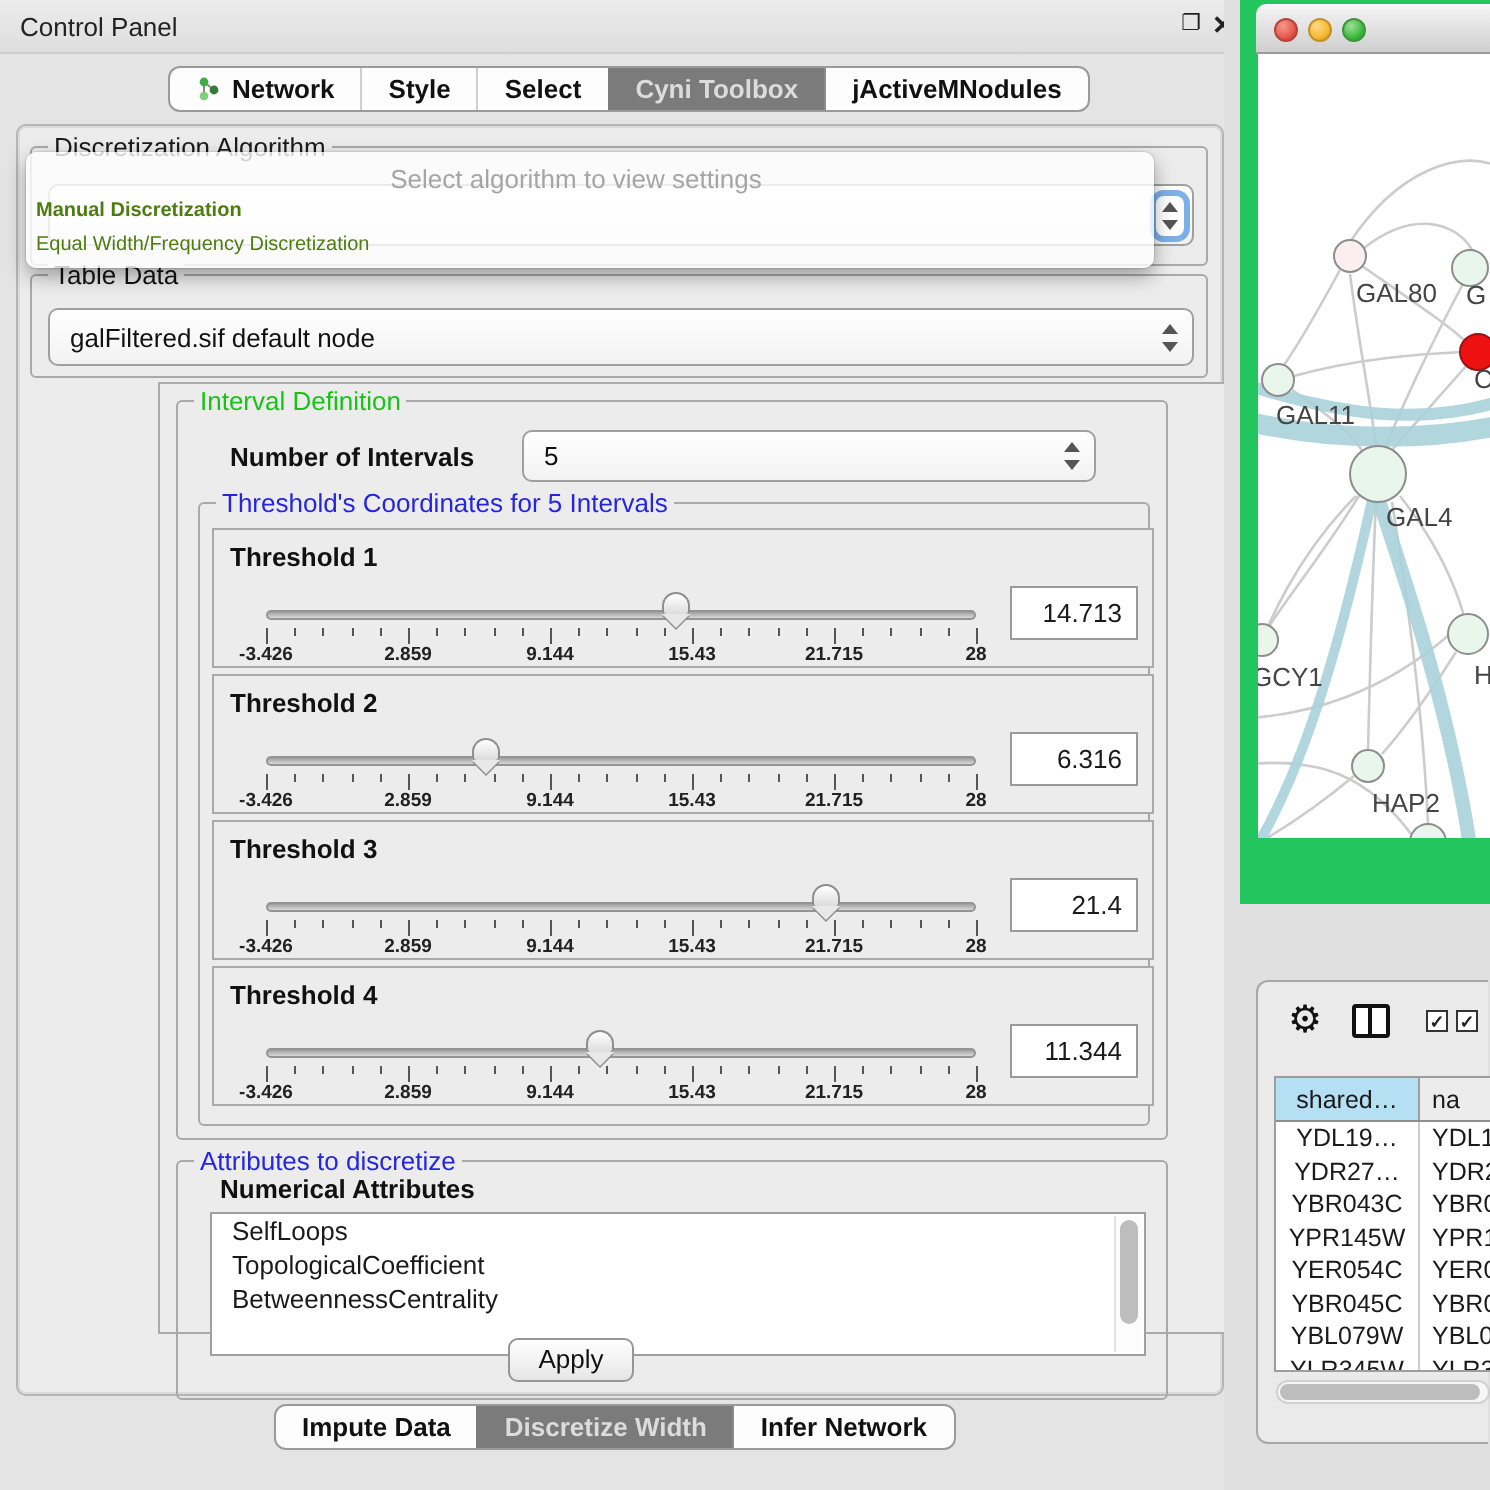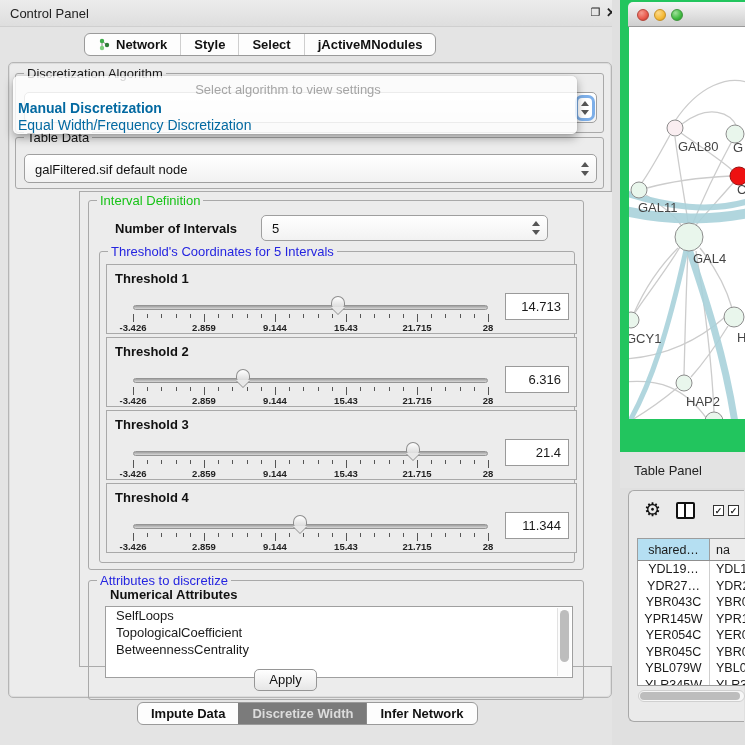--- a/index.html
+++ b/index.html
@@ -35,21 +35,21 @@
   .combo-text { position:absolute; left:10px; top:50%; transform:translateY(-50%); color:#111; white-space:nowrap; }
   .stepper { position:absolute; right:4px; top:50%; transform:translateY(-50%); width:14px; height:20px; }
   .stepper:before, .stepper:after { content:""; position:absolute; left:3px; border-left:4px solid transparent; border-right:4px solid transparent; }
   .stepper:before { top:3px; border-bottom:5px solid #555; }
   .stepper:after { bottom:3px; border-top:5px solid #555; }
   .stepper.focused { box-shadow:0 0 0 3px rgba(94,156,229,.8); border-radius:4px; background:#fff; }
 
   
   .popup { left:13px; top:76px; width:564px; height:58px; background:rgba(255,255,255,.8); border-radius:5px; box-shadow:0 4px 10px rgba(0,0,0,.35), 0 0 1px rgba(0,0,0,.3); }
   .popup-placeholder { position:absolute; left:0; right:14px; top:6px; text-align:center; font-size:13px; color:#a5a5a5; }
-  .popup-item { position:absolute; left:5px; font-size:14px; color:#0369a1; white-space:nowrap; }
+  .popup-item { position:absolute; left:5px; font-size:10px; color:#4d7c0f; white-space:nowrap; }
 
   
   .scroll-container { left:30px; top:128px; width:564px; height:476px; border:1px solid #ababab; background:#ececec;margin-left:40px; }
   .vscroll { position:absolute; right:1px; top:1px; width:16px; height:474px; background:#fafafa; border-left:1px solid #d8d8d8; }
   .vscroll-thumb { position:absolute; left:2px; width:11px; border-radius:6px; background:linear-gradient(90deg,#c7c7c7,#b4b4b4); border:1px solid #ababab; }
   .listbox { position:absolute; background:#fff; border:1px solid #9f9f9f; font-size:13px; overflow:hidden; }
   .list-item { padding:1px 0 1px 10px; white-space:nowrap; }
   .list-scroll { position:absolute; top:1px; right:1px; bottom:1px; width:14px; background:#fcfcfc; border-left:1px solid #e2e2e2; }
   .list-thumb { position:absolute; top:2px; left:2px; width:9px; height:52px; border-radius:5px; background:#bdbdbd; }
 
@@ -108,20 +108,21 @@
   <div class="abs tab-strip top-tabs" id="top-tabs">
       <div class="tab-seg"><span class="net-tab-icon"><svg width="13" height="13" viewBox="0 0 13 13">
             <line x1="4" y1="3" x2="9" y2="7" stroke="#888" stroke-width="1"></line>
             <line x1="4" y1="3" x2="4" y2="10" stroke="#888" stroke-width="1"></line>
             <circle cx="4" cy="3" r="2.2" fill="#3fae4a"></circle>
             <circle cx="9" cy="7" r="2.2" fill="#2f7d38"></circle>
             <circle cx="4" cy="10" r="2.2" fill="#7ed07e"></circle>
           </svg></span>Network</div>
       <div class="tab-seg">Style</div>
       <div class="tab-seg">Select</div>
+      <div class="tab-seg selected">Cyni Toolbox</div>
       <div class="tab-seg">jActiveMNodules</div>
     </div>
 
   <div class="abs main-panel">
 
     <div class="groupbox" style="left:6px; top:10px; width:589px; height:60px;">
       <div class="legend">Discretization Algorithm</div>
       <div class="combo" style="left:8px; top:18px; width:573px; height:31px;">
         <div class="stepper focused"></div>
       </div>
@@ -388,23 +389,20 @@
           <text x="-3" y="316" font-size="13" fill="#454545" font-family="&quot;Liberation Sans&quot;, sans-serif">GCY1</text>
           <circle cx="105" cy="290" r="10" fill="#e9f6ec" stroke="#8d8d8d" stroke-width="1"></circle>
           <text x="108" y="315" font-size="13" fill="#454545" font-family="&quot;Liberation Sans&quot;, sans-serif">H</text>
           <circle cx="55" cy="356" r="8" fill="#e9f6ec" stroke="#8d8d8d" stroke-width="1"></circle>
           <text x="57" y="379" font-size="13" fill="#454545" font-family="&quot;Liberation Sans&quot;, sans-serif">HAP2</text>
           <circle cx="85" cy="394" r="9" fill="#e9f6ec" stroke="#8d8d8d" stroke-width="1"></circle>
         </svg>
     </div>
   </div>
 
-  <div class="abs table-panel-title">
-    <div class="tp-title-text">Table Panel</div>
-  </div>
 
   <div class="abs table-panel">
     <div class="tp-toolbar">
       <div class="gear">⚙</div>
       <div class="cols-icon"></div>
       <div class="cb-icon" style="left:84px;">✓</div>
       <div class="cb-icon" style="left:99px;">✓</div>
     </div>
     <div class="grid" id="node-table">
         <div class="grid-row grid-head">

